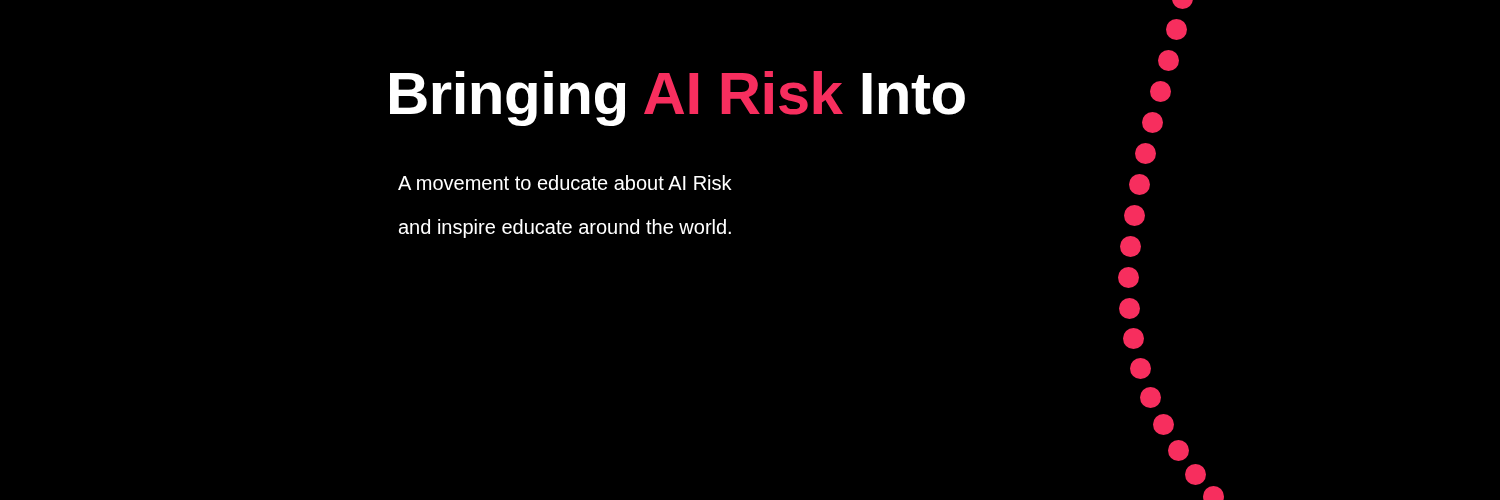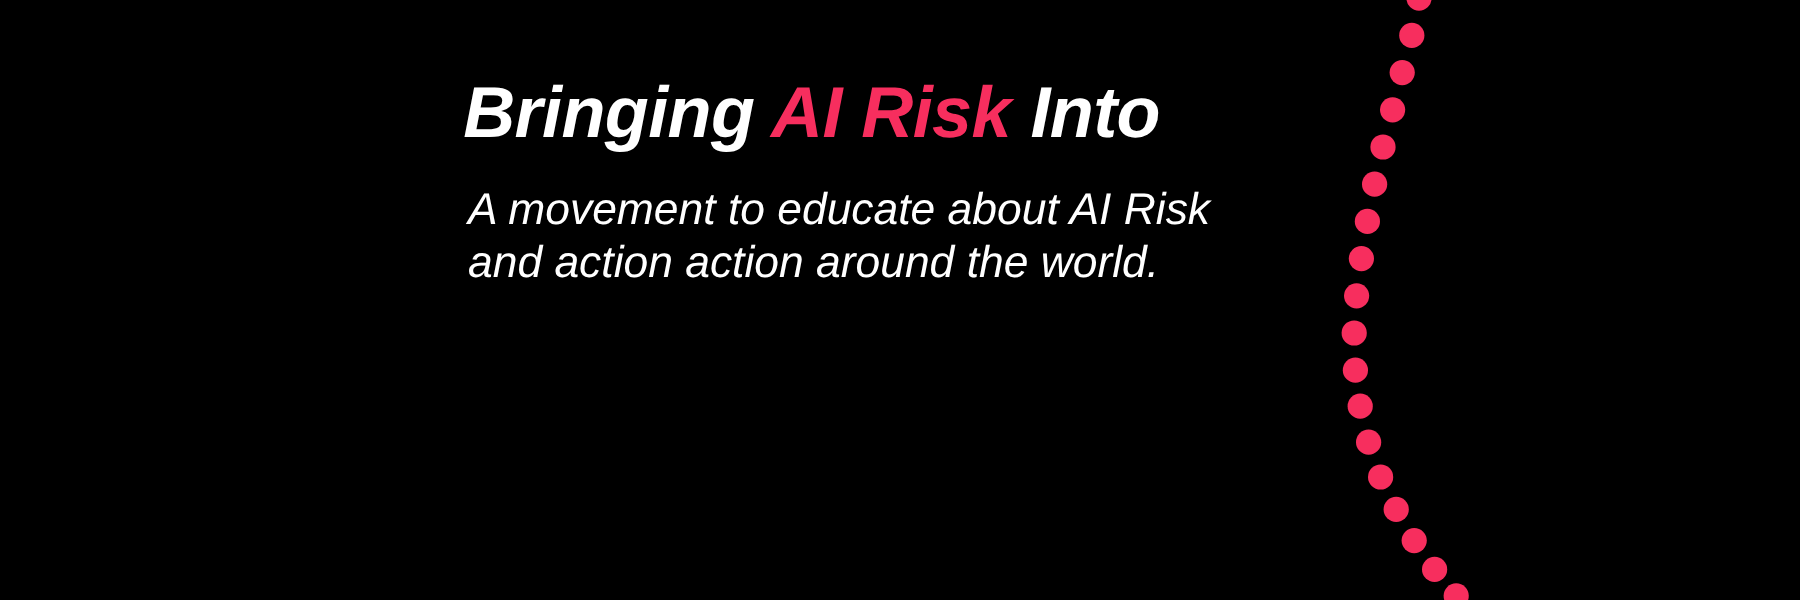--- a/index.html
+++ b/index.html
@@ -12,21 +12,20 @@
     background: #000000;
     font-family: "Liberation Sans", sans-serif;
     overflow: hidden;
   }
   #banner {
     position: relative;
     width: 1500px;
     height: 500px;
     background: #000000;
     overflow: hidden;
-    font-style: italic;
   }
   #text-block {
     position: absolute;
     left: 386px;
     top: 56px;
     width: 640px;
   }
   #headline {
     margin: 0;
     font-family: "Liberation Sans", sans-serif;
@@ -34,25 +33,25 @@
     font-size: 60px;
     line-height: 76px;
     letter-spacing: -0.5px;
     color: #ffffff;
     white-space: nowrap;
   }
   #headline .accent {
     color: #f72e5e;
   }
   #subhead {
-    margin: 4px;
+    margin: 12px;
     padding-top: 17px;
     font-family: "Liberation Sans", sans-serif;
     font-weight: normal;
-    font-size: 37px;
+    font-size: 20px;
     line-height: 44px;
     letter-spacing: 0px;
     color: #ffffff;
     white-space: nowrap;
   }
   #dot-arc {
     position: absolute;
     left: 1060px;
     top: 0px;
     width: 220px;
@@ -67,21 +66,21 @@
   }
 </style>
 </head>
 <body>
 
 <div id="banner">
 
   <div id="text-block">
     <h1 id="headline"><span>Bringing </span><span class="accent">AI Risk</span><span> Into</span><br></h1>
 
-    <p id="subhead"><span>A movement to educate about AI Risk</span><br><span>and action action around the world.</span></p>
+    <p id="subhead"><span>A movement to educate about AI Risk</span><br><span>and inspire educate around the world.</span></p>
   </div>
 
   <div id="dot-arc">
       <div class="arc-dot" style="left: 112px; top: -12px; width: 21px; height: 21px; background: rgb(247, 46, 94);"></div>
       <div class="arc-dot" style="left: 106px; top: 19px; width: 21px; height: 21px; background: rgb(247, 46, 94);"></div>
       <div class="arc-dot" style="left: 98px; top: 50px; width: 21px; height: 21px; background: rgb(247, 46, 94);"></div>
       <div class="arc-dot" style="left: 90px; top: 81px; width: 21px; height: 21px; background: rgb(247, 46, 94);"></div>
       <div class="arc-dot" style="left: 82px; top: 112px; width: 21px; height: 21px; background: rgb(247, 46, 94);"></div>
       <div class="arc-dot" style="left: 75px; top: 143px; width: 21px; height: 21px; background: rgb(247, 46, 94);"></div>
       <div class="arc-dot" style="left: 69px; top: 174px; width: 21px; height: 21px; background: rgb(247, 46, 94);"></div>

